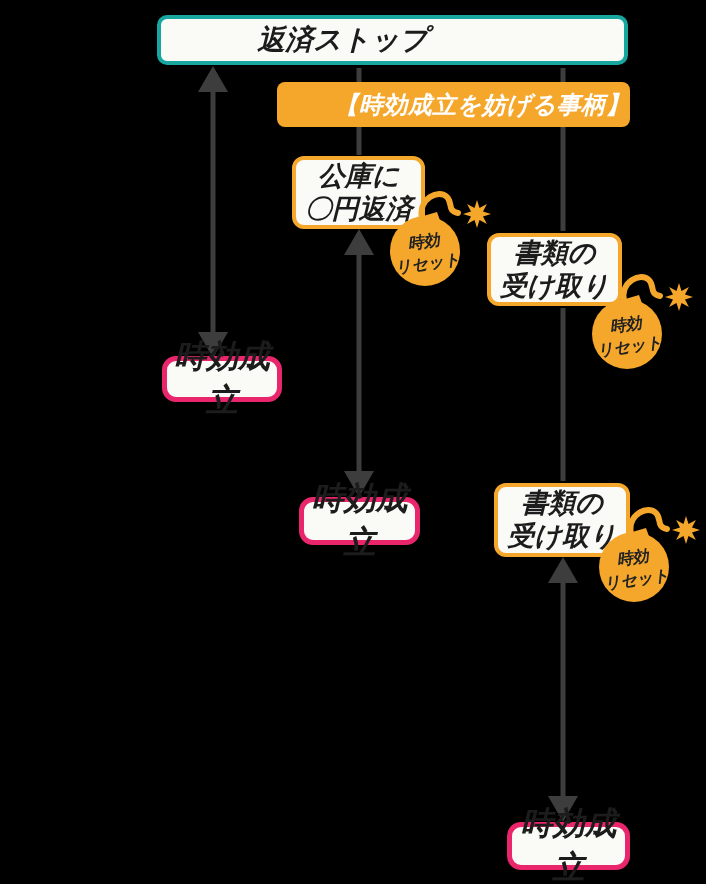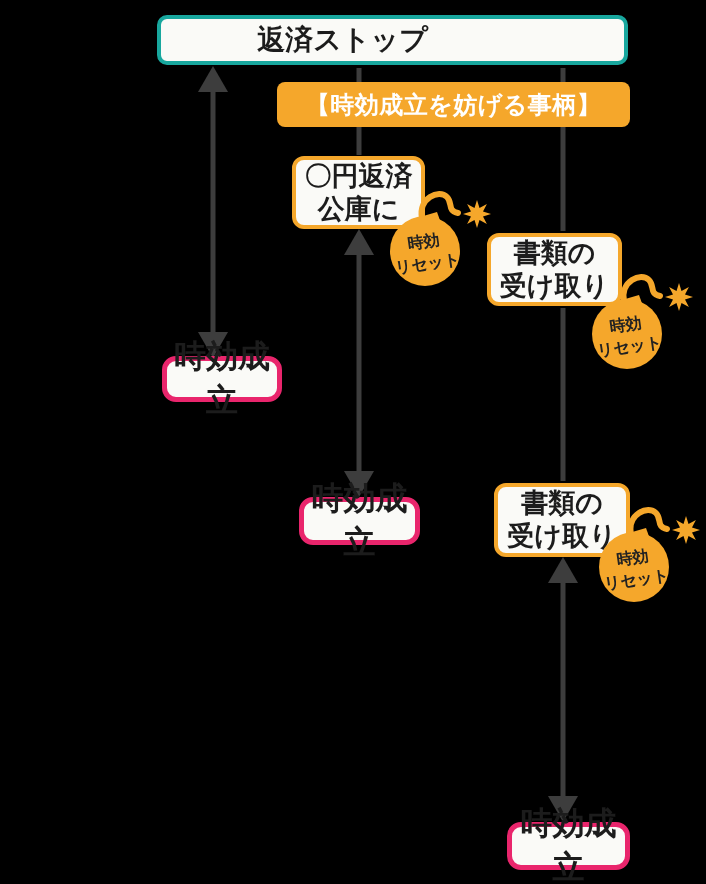--- a/index.html
+++ b/index.html
@@ -15,41 +15,42 @@
   * { box-sizing: border-box; }
   html, body { margin: 0; padding: 0; }
   body {
     width: 706px; height: 884px; overflow: hidden;
     background: var(--background);
     font-family: "Liberation Sans", "DejaVu Sans", sans-serif;
   }
   .canvas {
     position: relative; width: 706px; height: 884px;
     background: var(--background);
+    font-style: italic;
   }
   .lines { position: absolute; left: 0; top: 0; z-index: 1; }
   .box {
     position: absolute; z-index: 2;
     background: var(--box-bg);
     display: flex; flex-direction: column;
     align-items: center; justify-content: center;
     font-weight: bold; color: var(--box-text);
     text-align: center;
   }
   .title-box {
     left: 157px; top: 15px; width: 471px; height: 50px;
     border: 4px solid var(--teal); border-radius: 10px;
     font-size: 28px; flex-direction: row; padding-right: 100px;
   }
   .banner {
     position: absolute; z-index: 2;
     left: 277px; top: 82px; width: 353px; height: 45px;
     background: var(--orange); border-radius: 8px;
     color: var(--banner-text); font-weight: bold; font-size: 24px;
-    display: flex; align-items: center; justify-content: center;
+    display: flex; align-items: center; justify-content: flex-end;
     letter-spacing: 0.5px;
   }
   .event-box {
     border: 4px solid var(--orange); border-radius: 12px;
     font-size: 27px; line-height: 33px;
   }
   .pos-koko  { left: 292px; top: 156px; width: 133px; height: 73px; }
   .pos-docs1 { left: 487px; top: 233px; width: 135px; height: 73px; }
   .pos-docs2 { left: 494px; top: 483px; width: 136px; height: 74px; }
   .outcome-box {
@@ -94,22 +95,22 @@
 
   <div class="box title-box">
     <span>返済ストップ</span>
   </div>
 
   <div class="banner">
     <span>【時効成立を妨げる事柄】</span>
   </div>
 
   <div class="box event-box pos-koko">
+    <span>公庫に</span>
     <span>〇円返済</span>
-    <span>公庫に</span>
   </div>
 
   <div class="box event-box pos-docs1">
     <span>書類の</span>
     <span>受け取り</span>
   </div>
 
   <div class="box event-box pos-docs2">
     <span>書類の</span>
     <span>受け取り</span>

